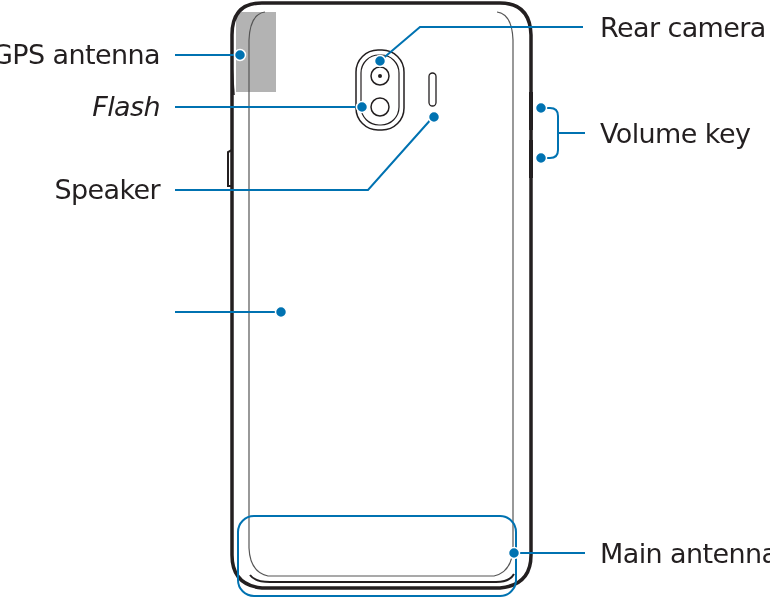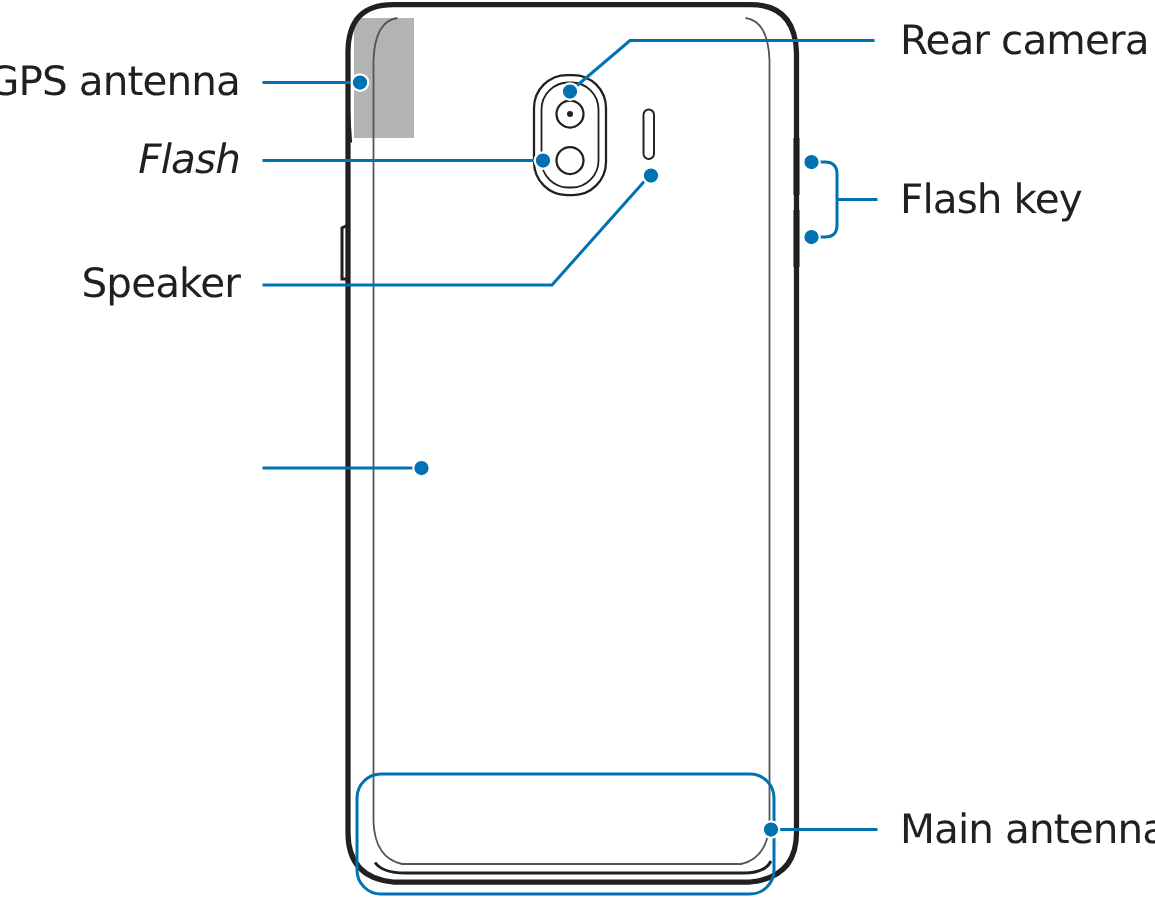--- a/index.html
+++ b/index.html
@@ -63,15 +63,15 @@
     </g>
   </svg>
 
   
   <div class="label right" style="right:610px; top:41px;">GPS antenna</div>
   <div class="label right" style="right:610px; top:93px;font-style:italic;">Flash</div>
   <div class="label right" style="right:610px; top:176px;">Speaker</div>
 
   
   <div class="label" style="left:600px; top:14px;">Rear camera</div>
-  <div class="label" style="left:600px; top:120px;">Flash key</div>
+  <div class="label" style="left:600px; top:120px;">Volume key</div>
   <div class="label" style="left:600px; top:540px;">Main antenna</div>
 </div>
 
 </body></html>

